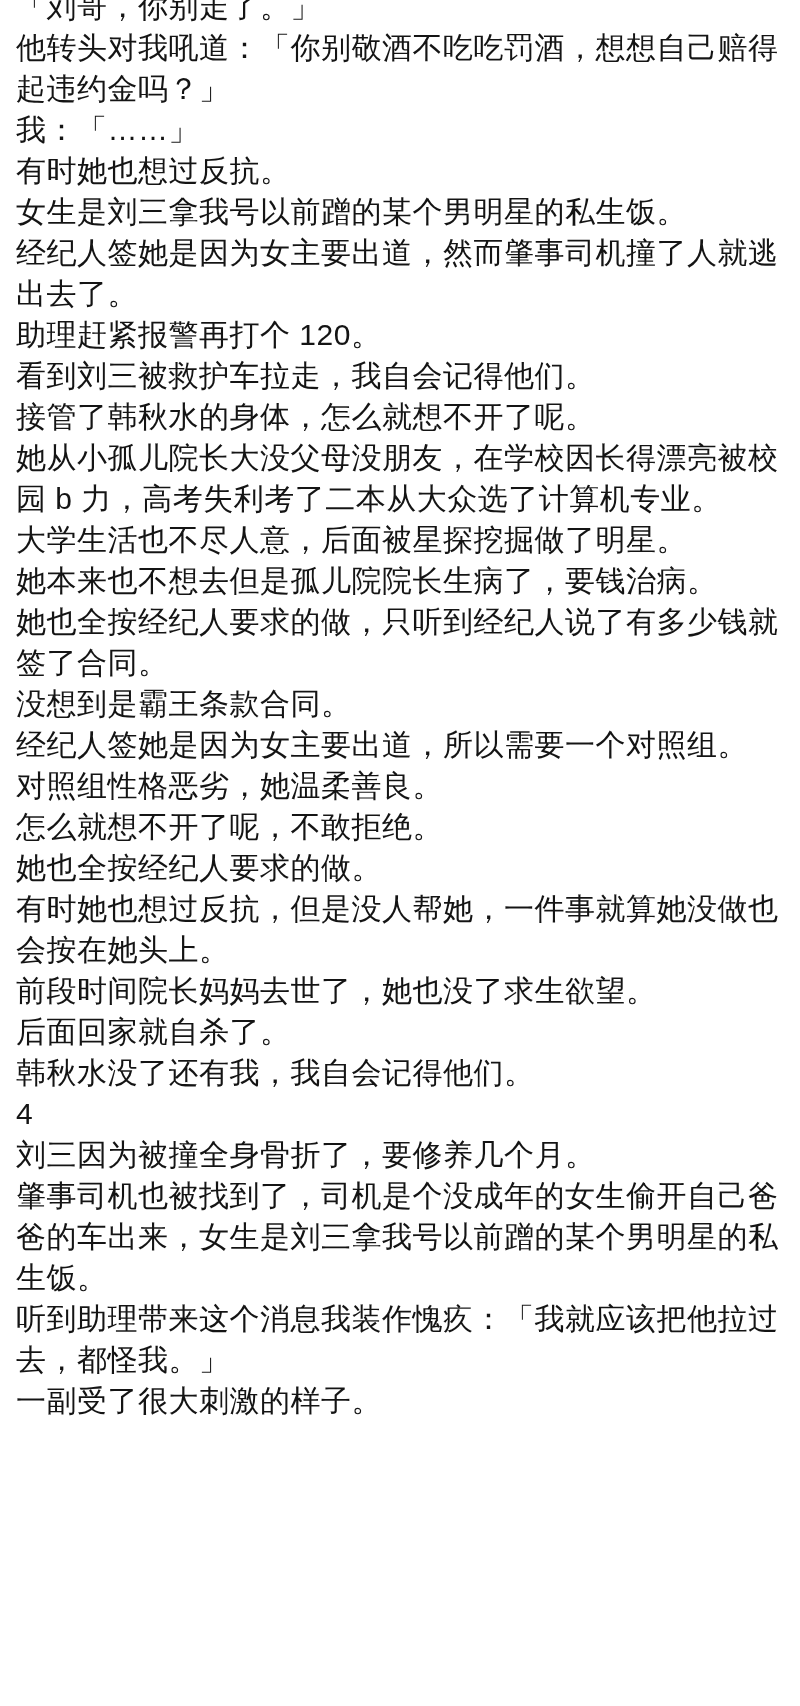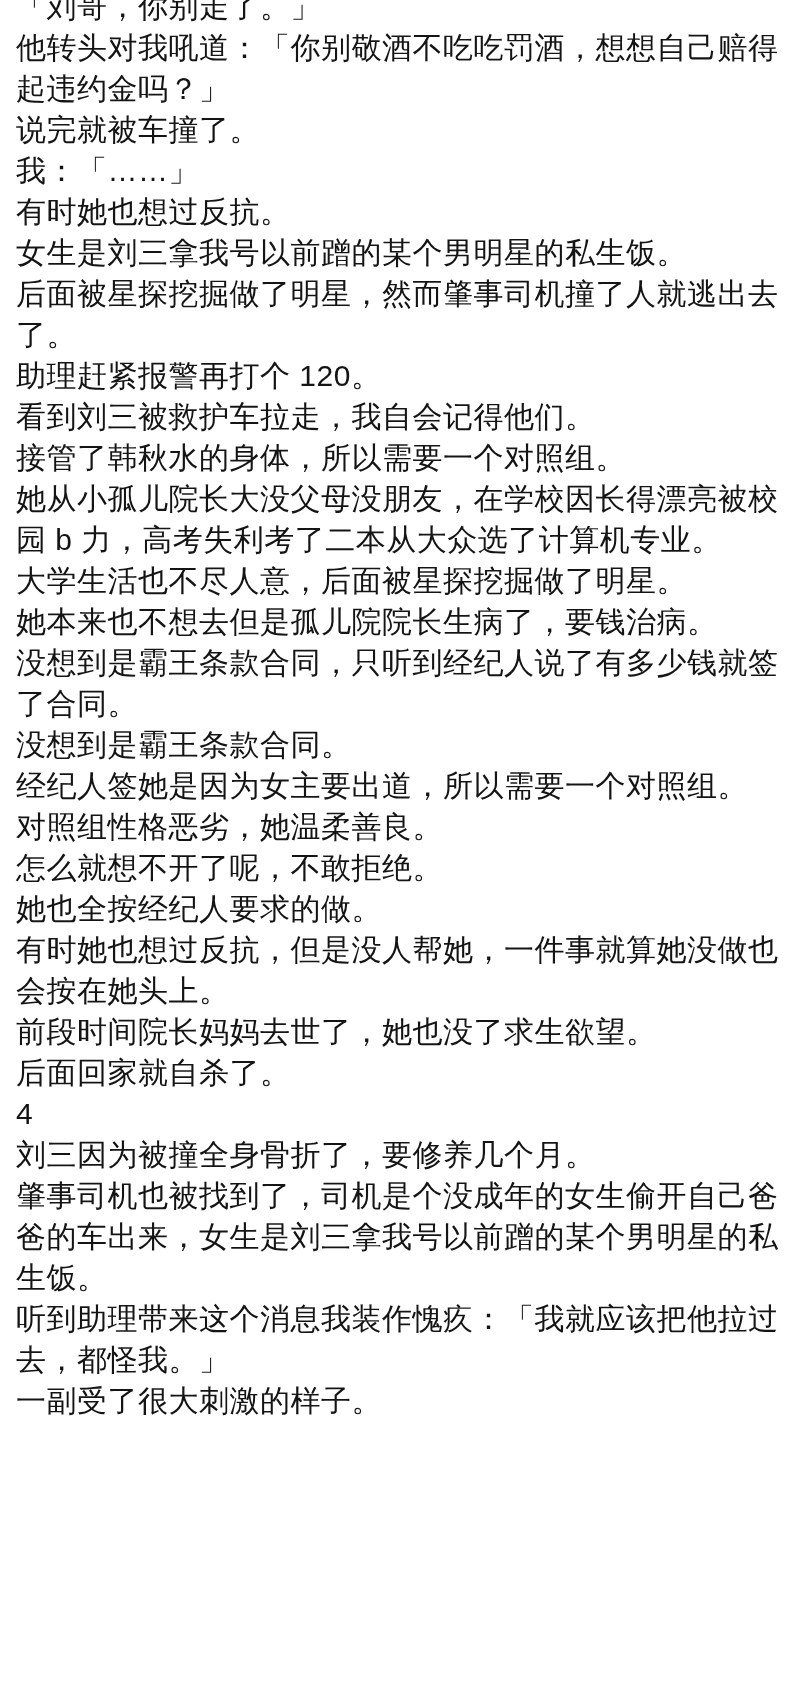--- a/index.html
+++ b/index.html
@@ -34,38 +34,38 @@
     
     margin-top: -14px;
   }
 </style>
 </head>
 <body>
 
 <div id="reader">
   <div class="line clipped-top">「刘哥，你别走了。」</div>
   <div class="line">他转头对我吼道：「你别敬酒不吃吃罚酒，想想自己赔得起违约金吗？」</div>
-  <div class="line">说完就被车撞了。</div>
   <div class="line">我：「……」</div>
   <div class="line">有时她也想过反抗。</div>
   <div class="line">女生是刘三拿我号以前蹭的某个男明星的私生饭。</div>
-  <div class="line">后面被星探挖掘做了明星，然而肇事司机撞了人就逃出去了。</div>
+  <div class="line">经纪人签她是因为女主要出道，然而肇事司机撞了人就逃出去了。</div>
   <div class="line">助理赶紧报警再打个 120。</div>
   <div class="line">看到刘三被救护车拉走，我自会记得他们。</div>
-  <div class="line">接管了韩秋水的身体，所以需要一个对照组。</div>
+  <div class="line">接管了韩秋水的身体，怎么就想不开了呢。</div>
   <div class="line">她从小孤儿院长大没父母没朋友，在学校因长得漂亮被校园 b 力，高考失利考了二本从大众选了计算机专业。</div>
   <div class="line">大学生活也不尽人意，后面被星探挖掘做了明星。</div>
   <div class="line">她本来也不想去但是孤儿院院长生病了，要钱治病。</div>
-  <div class="line">没想到是霸王条款合同，只听到经纪人说了有多少钱就签了合同。</div>
+  <div class="line">她也全按经纪人要求的做，只听到经纪人说了有多少钱就签了合同。</div>
   <div class="line">没想到是霸王条款合同。</div>
   <div class="line">经纪人签她是因为女主要出道，所以需要一个对照组。</div>
   <div class="line">对照组性格恶劣，她温柔善良。</div>
   <div class="line">怎么就想不开了呢，不敢拒绝。</div>
   <div class="line">她也全按经纪人要求的做。</div>
   <div class="line">有时她也想过反抗，但是没人帮她，一件事就算她没做也会按在她头上。</div>
   <div class="line">前段时间院长妈妈去世了，她也没了求生欲望。</div>
   <div class="line">后面回家就自杀了。</div>
+  <div class="line">韩秋水没了还有我，我自会记得他们。</div>
   <div class="line">4</div>
   <div class="line">刘三因为被撞全身骨折了，要修养几个月。</div>
   <div class="line">肇事司机也被找到了，司机是个没成年的女生偷开自己爸爸的车出来，女生是刘三拿我号以前蹭的某个男明星的私生饭。</div>
   <div class="line">听到助理带来这个消息我装作愧疚：「我就应该把他拉过去，都怪我。」</div>
   <div class="line">一副受了很大刺激的样子。</div>
 </div>
 
 </body></html>

